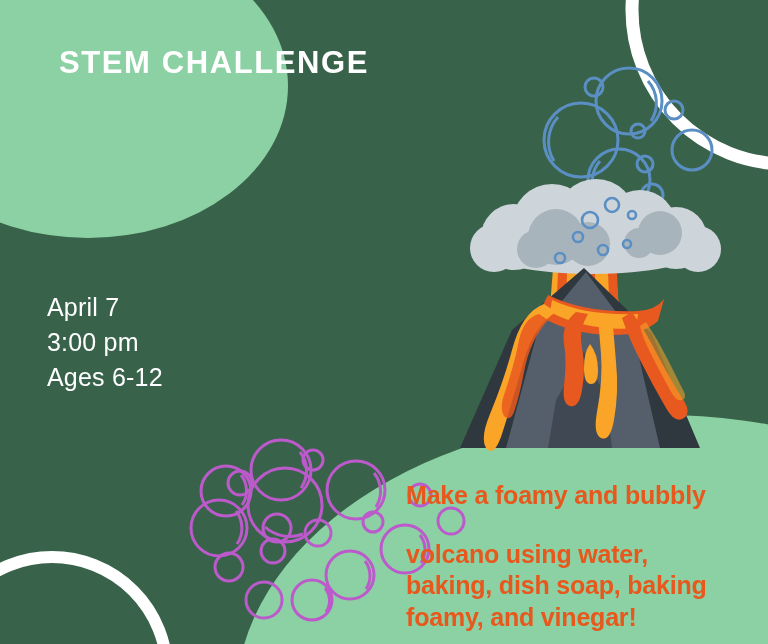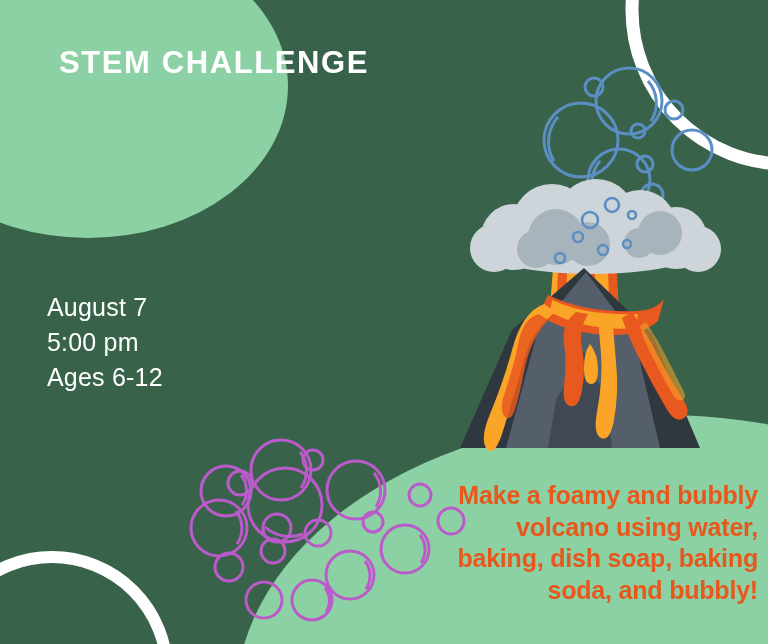--- a/index.html
+++ b/index.html
@@ -82,21 +82,21 @@
     display: block;
     white-space: nowrap;
   }
 
   
   #description {
     position: absolute;
     left: 406px;
     top: 480px;
     width: 352px;
-    text-align: right;
+    text-align: left;
     color: #E8571C;
     font-size: 25px;
     line-height: 31.5px;
     font-weight: 700;
     letter-spacing: -0.2px;
   }
 </style>
 </head>
 <body>
 
@@ -237,25 +237,25 @@
       <circle cx="373" cy="522" r="10"></circle>
     </g>
   </svg>
 
   <div class="text-layer">
 
     <div id="eyebrow">STEM CHALLENGE</div>
 
 
     <div id="details">
-      <span class="detail-line">August 7</span>
-      <span class="detail-line">5:00 pm</span>
+      <span class="detail-line">April 7</span>
+      <span class="detail-line">3:00 pm</span>
       <span class="detail-line">Ages 6-12</span>
     </div>
 
     <div id="description">
       <span class="desc-line" style="display: block;">Make a foamy and bubbly</span>
-      <span class="desc-line" style="display: block;">volcano using water,</span>
+      <span class="desc-line" style="display: block; margin-top: 27px;">volcano using water,</span>
       <span class="desc-line" style="display: block;">baking, dish soap, baking</span>
-      <span class="desc-line" style="display: block;">soda, and bubbly!</span>
+      <span class="desc-line" style="display: block;">foamy, and vinegar!</span>
     </div>
   </div>
 </div>
 
 </body></html>

